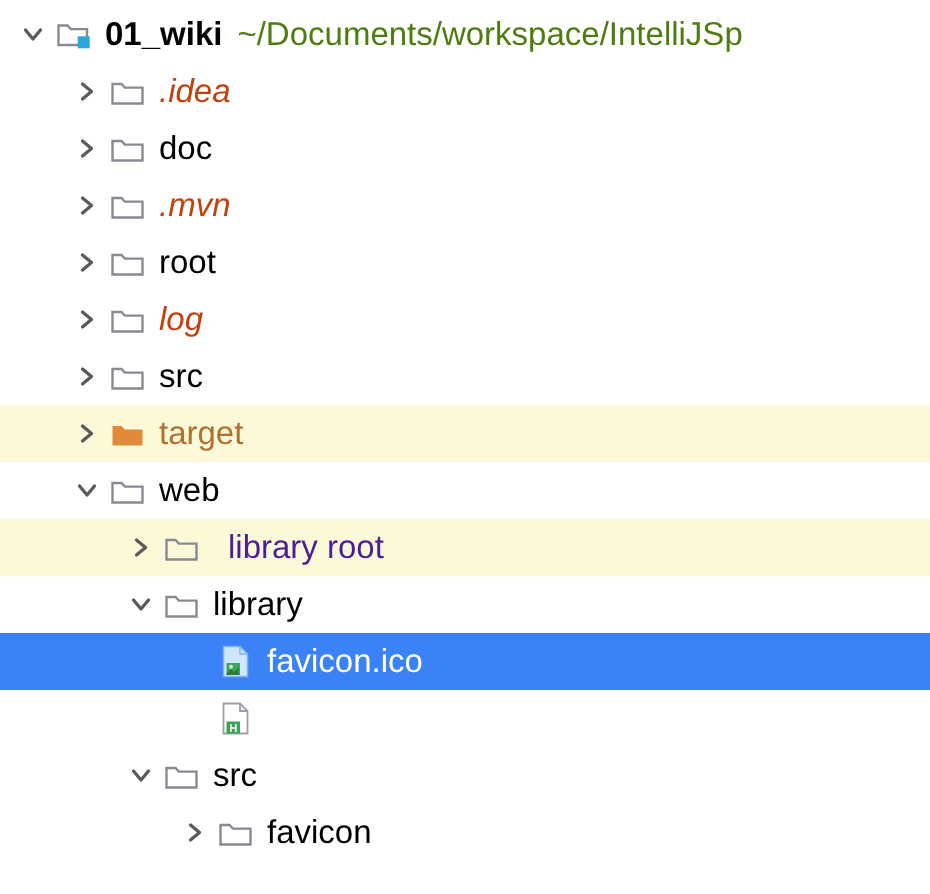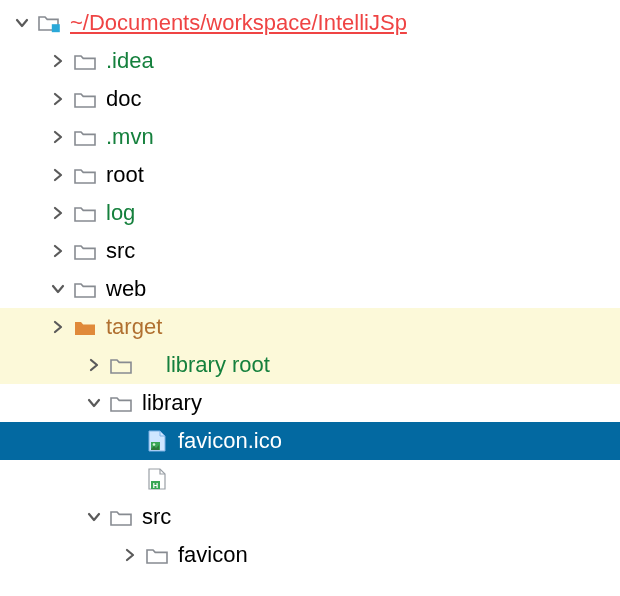--- a/index.html
+++ b/index.html
@@ -32,45 +32,46 @@
   .icon-slot {
     width: 30px;
     display: inline-flex;
     justify-content: center;
     align-items: center;
     flex: 0 0 auto;
     margin-right: 6px;
   }
   .label { flex: 0 0 auto; }
   .bold { font-weight: 700; }
-  .path-suffix { color: #ef4444; flex: 1 1 auto; overflow: hidden; text-decoration: underline; }
-  .lib-suffix { color: #15803d; margin-left: 24px; }
-  .olive { color: #15803d; }
+  .path-suffix { color: #4d7c0f; margin-left: 10px; flex: 1 1 auto; overflow: hidden; }
+  .lib-suffix { color: #4c1d95; margin-left: 10px; }
+  .olive { color: #c2410c; font-style: italic; }
   .dark-orange { color: #b07030; }
   .bg-pale { background: #fcf9d9; }
-  .bg-sel  { background: #0369a1; }
+  .bg-sel  { background: #3b82f6; }
   .white-text { color: #ffffff; }
 </style>
 </head>
 <body>
 
 <div class="tree" id="tree">
     <div class="row">
       <span class="indent" style="width: 10px;"></span>
       <span class="arrow-slot">
         <svg class="arrow-svg" width="14" height="14" viewBox="0 0 14 14">
          <polyline points="2,4 7,10 12,4" fill="none" stroke="#5a5a5a" stroke-width="2.2" stroke-linecap="round" stroke-linejoin="round"></polyline>
        </svg>
       </span>
       <span class="icon-slot">
         <svg width="25" height="25" viewBox="0 0 25 25">
     <path d="M2 6 h6 l2.2 2.4 H21 V19 H2 Z" fill="none" stroke="#878b91" stroke-width="1.6"></path>
     <rect x="14.8" y="13.2" width="8" height="8" fill="#2aa8d8"></rect>
   </svg>
       </span>
+      <span class="label bold">01_wiki</span>
       <span class="path-suffix">~/Documents/workspace/IntelliJSp</span>
     </div>
     <div class="row">
       <span class="indent" style="width: 46px;"></span>
       <span class="arrow-slot">
         <svg class="arrow-svg" width="14" height="14" viewBox="0 0 14 14">
          <polyline points="4,2 10,7 4,12" fill="none" stroke="#5a5a5a" stroke-width="2.2" stroke-linecap="round" stroke-linejoin="round"></polyline>
        </svg>
       </span>
       <span class="icon-slot">
@@ -143,47 +144,47 @@
          <polyline points="4,2 10,7 4,12" fill="none" stroke="#5a5a5a" stroke-width="2.2" stroke-linecap="round" stroke-linejoin="round"></polyline>
        </svg>
       </span>
       <span class="icon-slot">
         <svg width="23" height="23" viewBox="0 0 23 23">
           <path d="M1 6 h6 l2.2 2.4 H21 V19 H1 Z" fill="none" stroke="#878b91" stroke-width="1.6"></path>
         </svg>
       </span>
       <span class="label">src</span>
     </div>
+    <div class="row bg-pale">
+      <span class="indent" style="width: 46px;"></span>
+      <span class="arrow-slot">
+        <svg class="arrow-svg" width="14" height="14" viewBox="0 0 14 14">
+         <polyline points="4,2 10,7 4,12" fill="none" stroke="#5a5a5a" stroke-width="2.2" stroke-linecap="round" stroke-linejoin="round"></polyline>
+       </svg>
+      </span>
+      <span class="icon-slot">
+        <svg width="23" height="23" viewBox="0 0 23 23">
+          <path d="M1 6 h6 l2.2 2.4 H21 V19 H1 Z" fill="#e08a3a"></path>
+        </svg>
+      </span>
+      <span class="label dark-orange">target</span>
+    </div>
     <div class="row">
       <span class="indent" style="width: 46px;"></span>
       <span class="arrow-slot">
         <svg class="arrow-svg" width="14" height="14" viewBox="0 0 14 14">
          <polyline points="2,4 7,10 12,4" fill="none" stroke="#5a5a5a" stroke-width="2.2" stroke-linecap="round" stroke-linejoin="round"></polyline>
        </svg>
       </span>
       <span class="icon-slot">
         <svg width="23" height="23" viewBox="0 0 23 23">
           <path d="M1 6 h6 l2.2 2.4 H21 V19 H1 Z" fill="none" stroke="#878b91" stroke-width="1.6"></path>
         </svg>
       </span>
       <span class="label">web</span>
-    </div>
-    <div class="row bg-pale">
-      <span class="indent" style="width: 46px;"></span>
-      <span class="arrow-slot">
-        <svg class="arrow-svg" width="14" height="14" viewBox="0 0 14 14">
-         <polyline points="4,2 10,7 4,12" fill="none" stroke="#5a5a5a" stroke-width="2.2" stroke-linecap="round" stroke-linejoin="round"></polyline>
-       </svg>
-      </span>
-      <span class="icon-slot">
-        <svg width="23" height="23" viewBox="0 0 23 23">
-          <path d="M1 6 h6 l2.2 2.4 H21 V19 H1 Z" fill="#e08a3a"></path>
-        </svg>
-      </span>
-      <span class="label dark-orange">target</span>
     </div>
     <div class="row bg-pale">
       <span class="indent" style="width: 82px;"></span>
       <span class="arrow-slot">
         <svg class="arrow-svg" width="14" height="14" viewBox="0 0 14 14">
          <polyline points="4,2 10,7 4,12" fill="none" stroke="#5a5a5a" stroke-width="2.2" stroke-linecap="round" stroke-linejoin="round"></polyline>
        </svg>
       </span>
       <span class="icon-slot">
         <svg width="23" height="23" viewBox="0 0 23 23">

